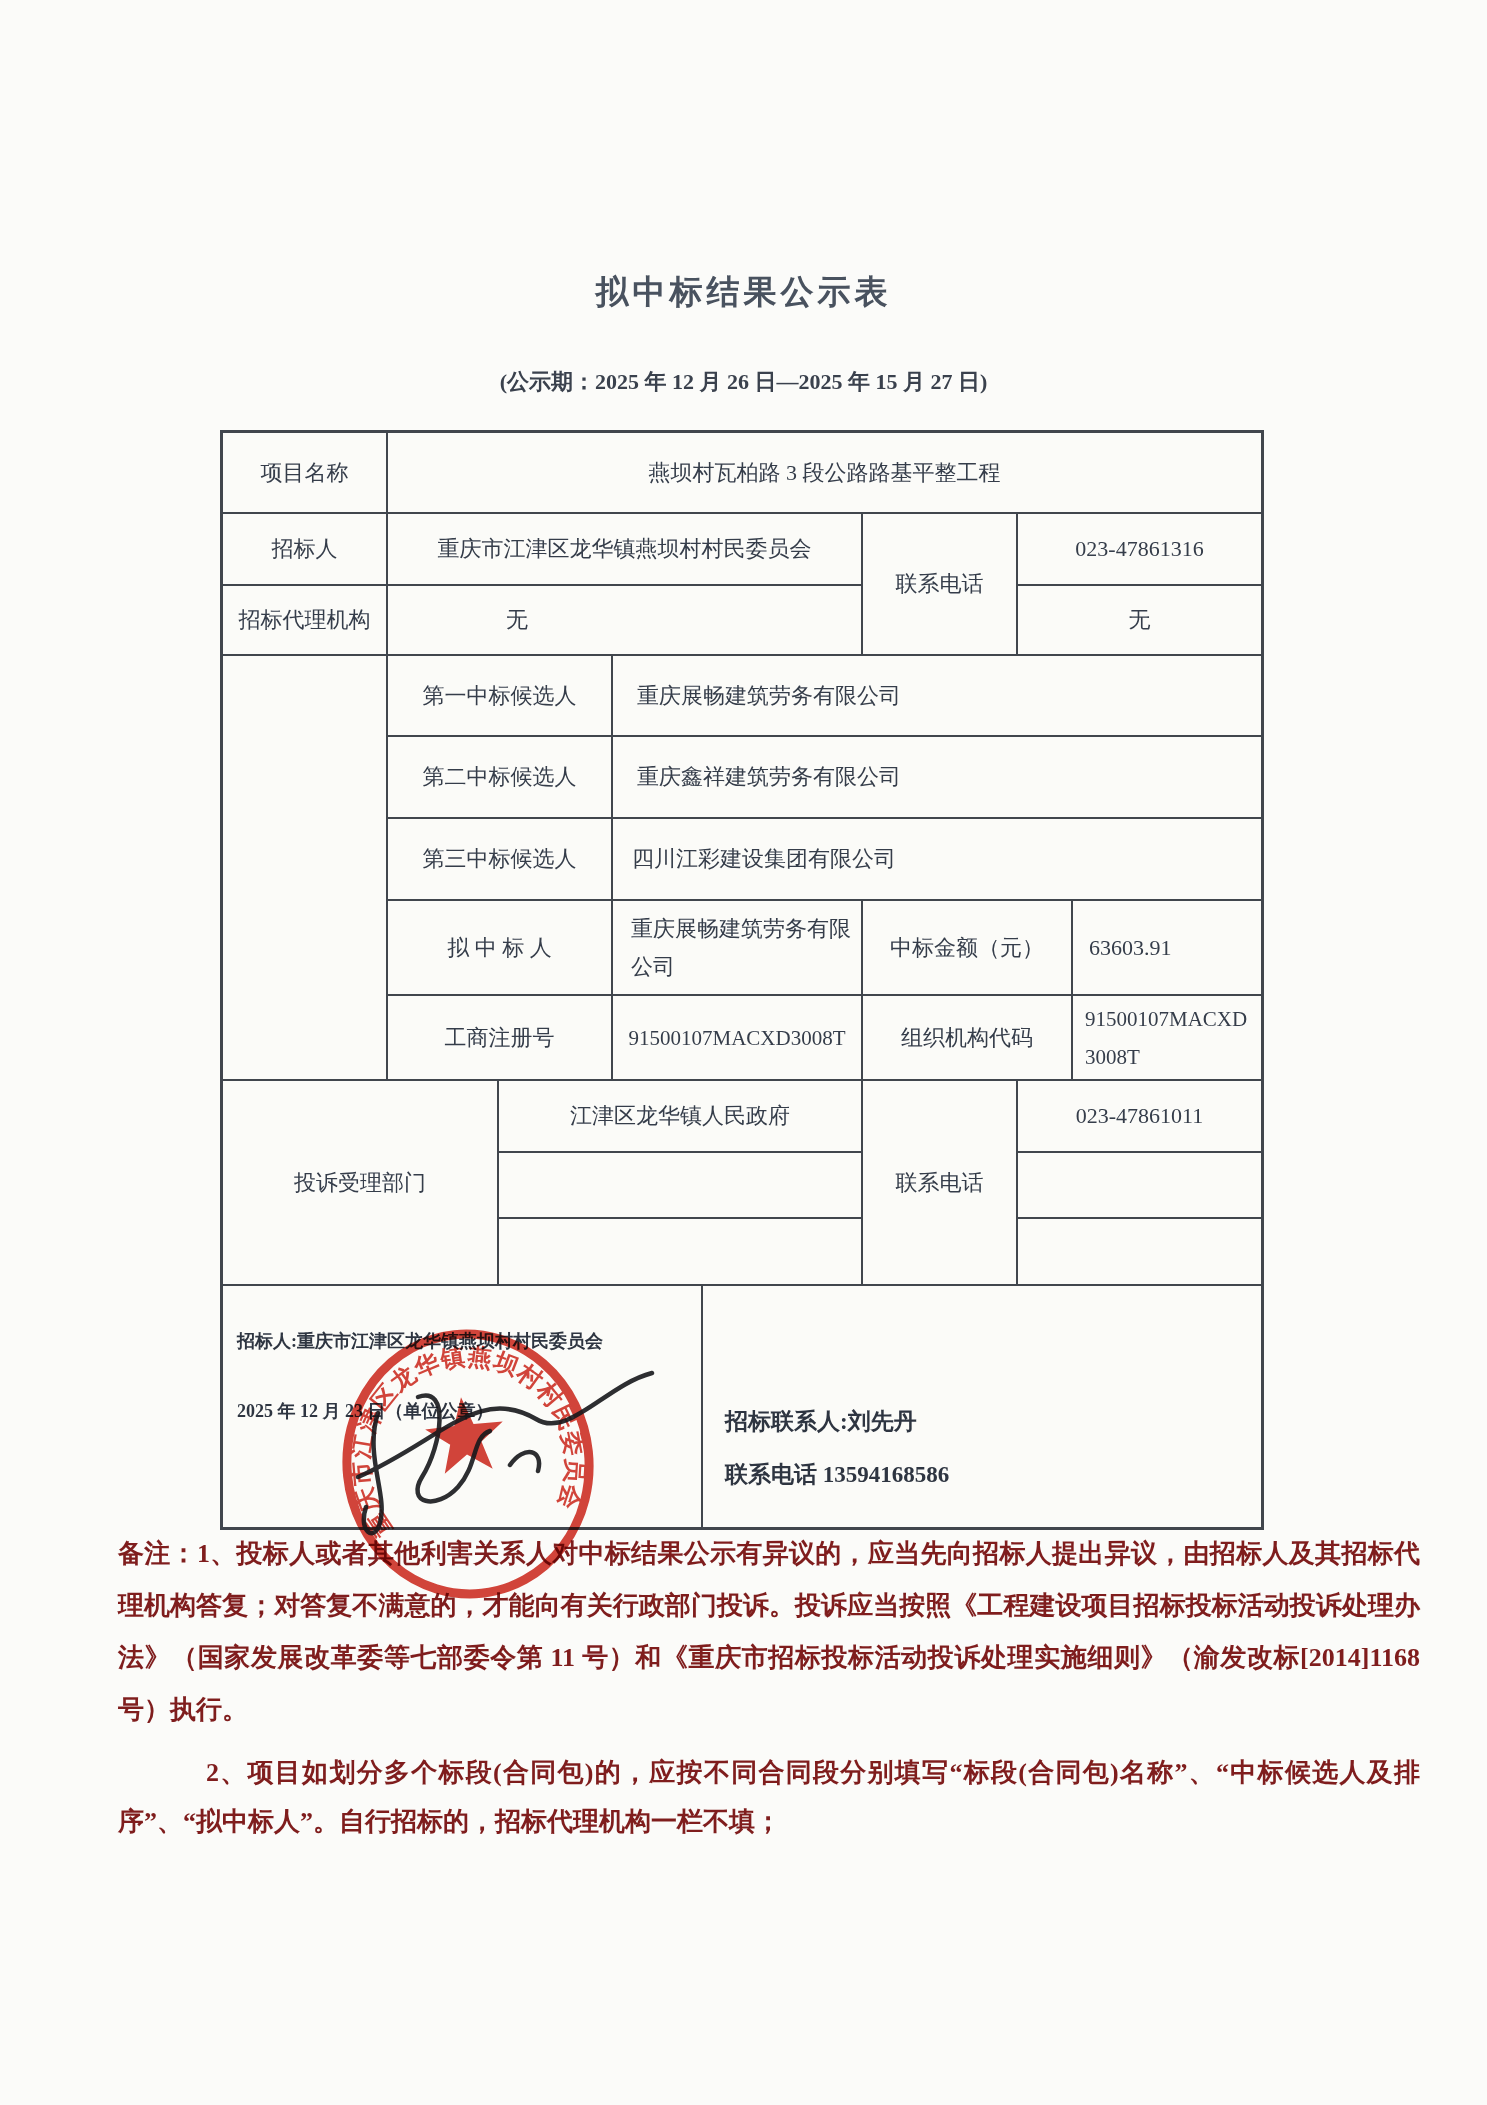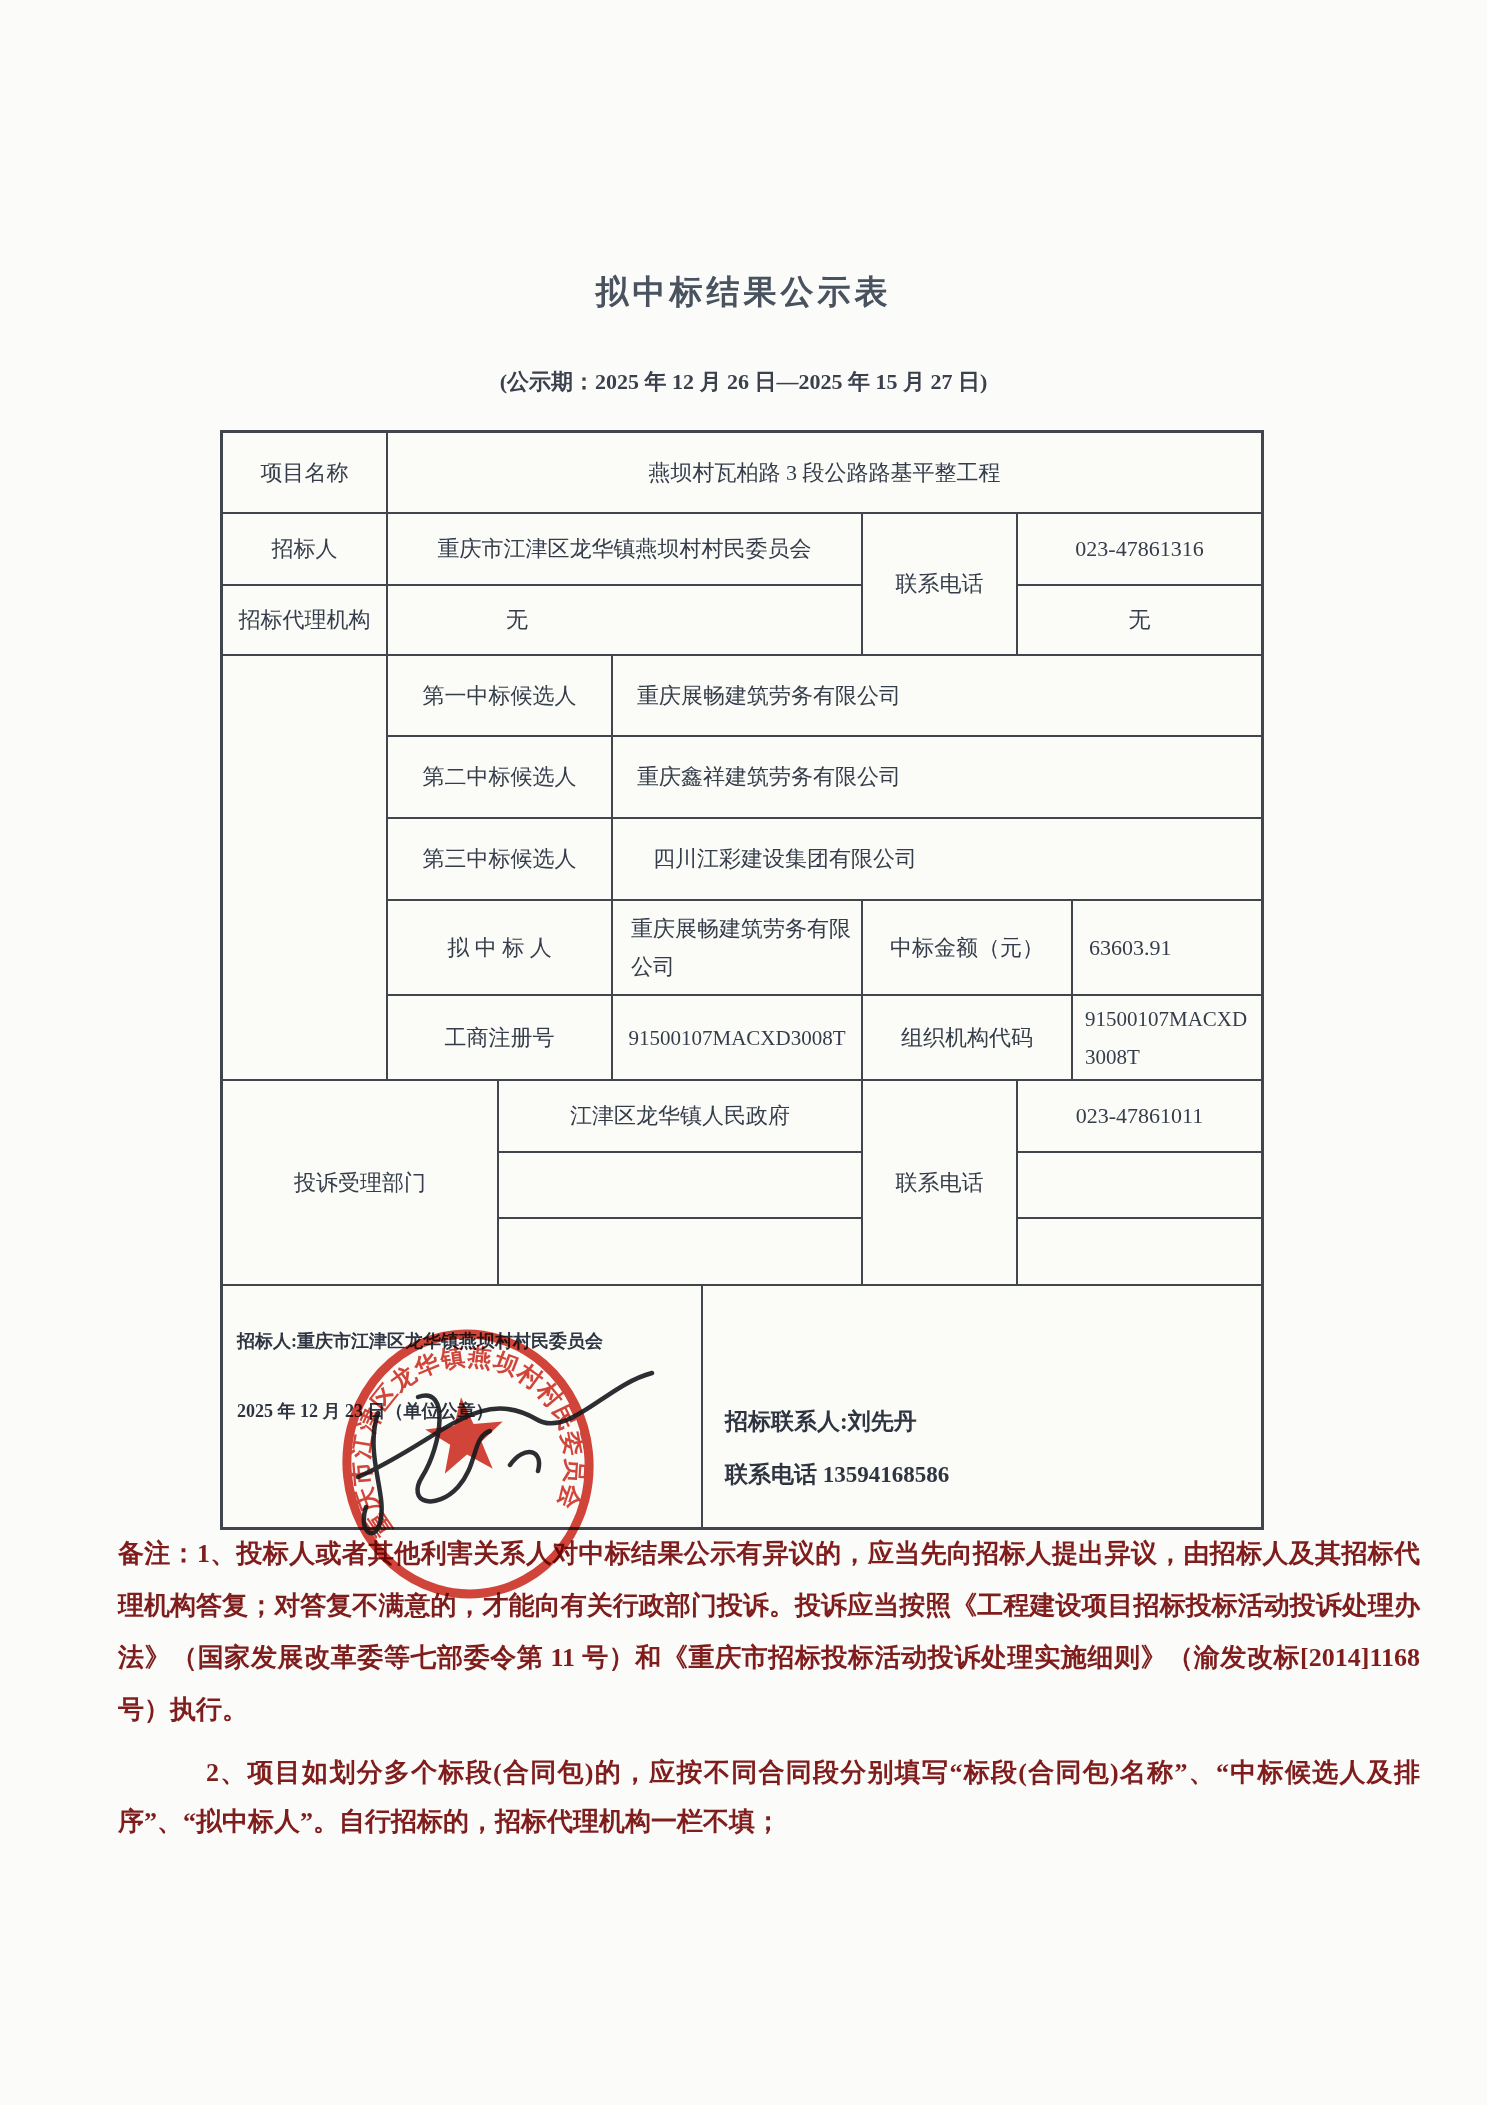--- a/index.html
+++ b/index.html
@@ -86,21 +86,21 @@
   <div class="c left" style="grid-area:3/2/4/6;padding-left:118px">无</div>
   <div class="c" style="grid-area:3/7/4/9">无</div>
 
   <div class="c" style="grid-area:4/1/9/2"></div>
 
   <div class="c" style="grid-area:4/2/5/4">第一中标候选人</div>
   <div class="c left" style="grid-area:4/4/5/9;padding-left:24px">重庆展畅建筑劳务有限公司</div>
   <div class="c" style="grid-area:5/2/6/4">第二中标候选人</div>
   <div class="c left" style="grid-area:5/4/6/9;padding-left:24px">重庆鑫祥建筑劳务有限公司</div>
   <div class="c" style="grid-area:6/2/7/4">第三中标候选人</div>
-  <div class="c left" style="grid-area:6/4/7/9;padding-left:40px">四川江彩建设集团有限公司</div>
+  <div class="c left" style="grid-area:6/4/7/9;padding-left:19px">四川江彩建设集团有限公司</div>
 
   <div class="c" style="grid-area:7/2/8/4">拟 中 标 人</div>
   <div class="c left" style="grid-area:7/4/8/6;padding:6px 10px 6px 18px;line-height:38px">重庆展畅建筑劳务有限公司</div>
   <div class="c" style="grid-area:7/6/8/8">中标金额（元）</div>
   <div class="c left" style="grid-area:7/8/8/9;padding-left:16px">63603.91</div>
 
   <div class="c" style="grid-area:8/2/9/4">工商注册号</div>
   <div class="c small" style="grid-area:8/4/9/6">91500107MACXD3008T</div>
   <div class="c" style="grid-area:8/6/9/8">组织机构代码</div>
   <div class="c left small" style="grid-area:8/8/9/9;padding:6px 8px 6px 12px;line-height:38px;word-break:break-all">91500107MACXD3008T</div>

